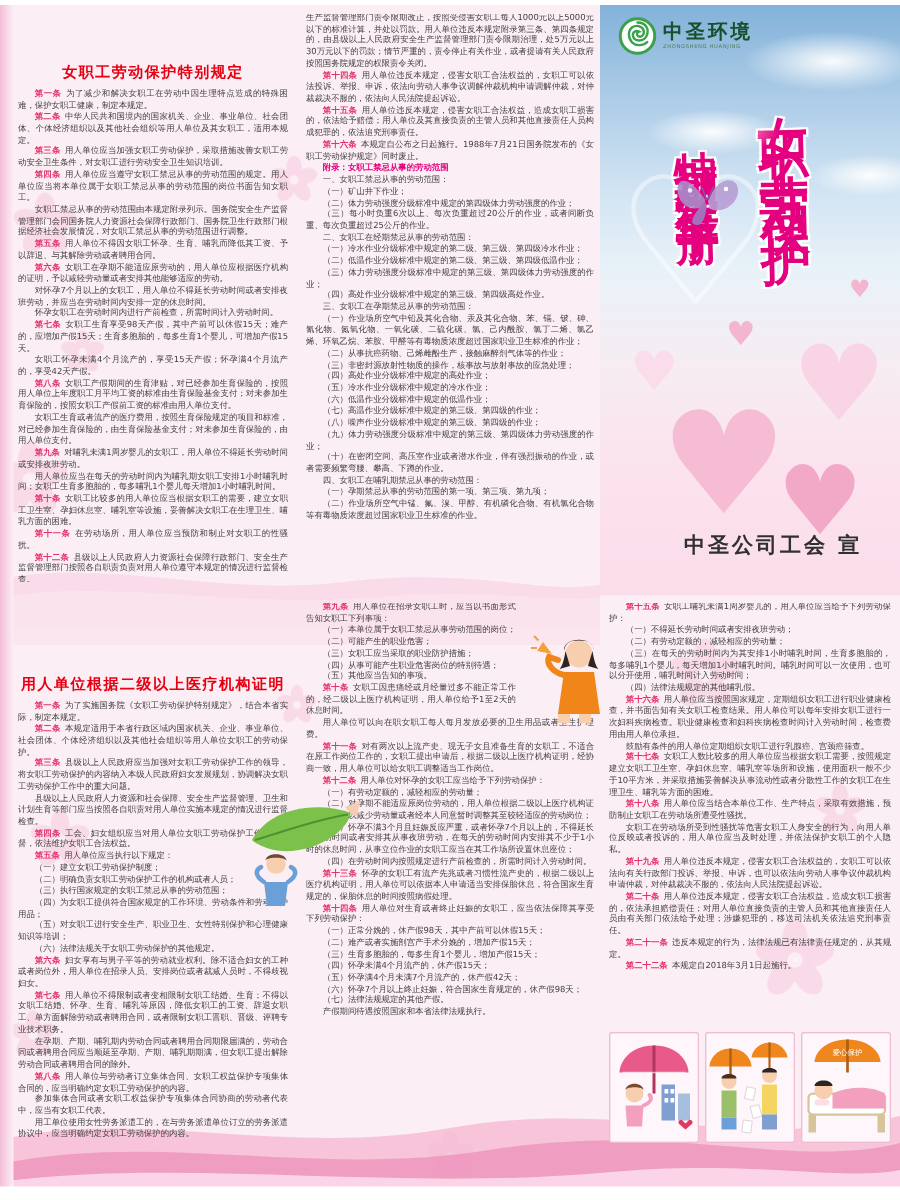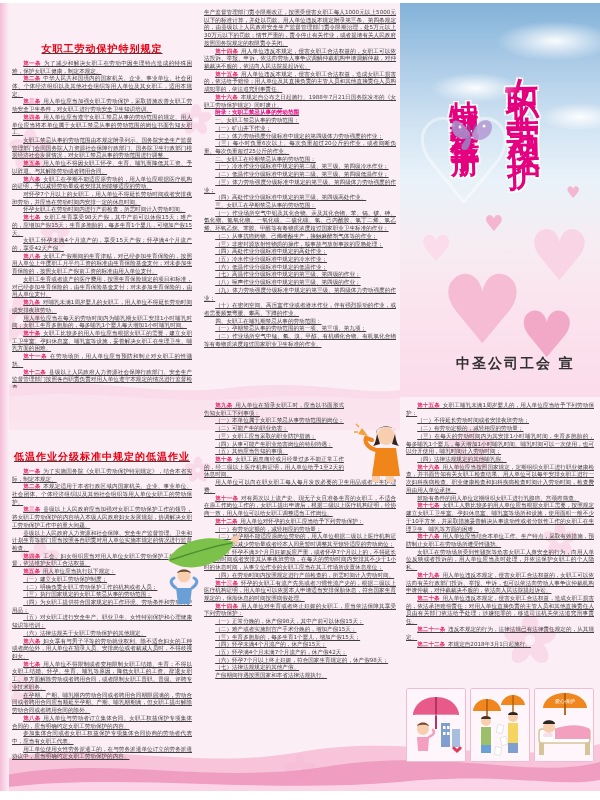--- a/index.html
+++ b/index.html
@@ -5,21 +5,21 @@
   html,body{margin:0;padding:0;background:#e8e8e8;font-family:"DejaVu Sans",sans-serif;}
   .page{position:relative;width:600px;height:800px;background:#fceef5;overflow:hidden;margin:0;}
   
   .edge-top{position:absolute;left:0;top:0;width:600px;height:3px;background:#fff;z-index:9;}
   .edge-bottom{position:absolute;left:0;top:791px;width:600px;height:9px;background:#fff;z-index:9;}
   .left-band{position:absolute;left:0;top:0;width:9px;height:800px;
     background:linear-gradient(90deg,#f4bed8,#fceef5);z-index:1;}
   .bg-svg{position:absolute;left:0;top:0;z-index:0;}
   .cloud{position:absolute;border-radius:50%;background:radial-gradient(ellipse at center,rgba(255,255,255,.95) 0%,rgba(255,255,255,0) 70%);z-index:2;}
   
-  .txtcol{position:absolute;font-size:5.6px;line-height:1.38;color:#3f3f3f;text-align:justify;overflow:hidden;z-index:3;text-decoration:underline;}
+  .txtcol{position:absolute;font-size:5.6px;line-height:1.38;color:#3f3f3f;text-align:justify;overflow:hidden;z-index:3;}
   .sec-title{font-size:10px;font-weight:bold;color:#e60012;text-align:center;margin:0 0 4px 0;letter-spacing:1px;}
   .para{margin:0;text-indent:2em;}
   .para.cont{text-indent:0;}
   .para.apx{color:#e4007f;font-weight:bold;}
   .lab{color:#e4326b;font-weight:bold;}
   
   .cover{position:absolute;left:400px;top:3px;width:200px;height:394px;z-index:2;overflow:hidden;
     background:linear-gradient(180deg,#82b2d9 0%,#a8c9e6 14%,#cfe2f2 30%,#e9f2f9 45%,#f7ecf2 62%,#fbe3ee 78%,#fbdcea 100%);}
   .logo{position:absolute;left:12px;top:8px;display:flex;align-items:center;gap:4px;}
   .logo-text{display:flex;flex-direction:column;}
@@ -139,20 +139,30 @@
         <p class="para sub">（一）孕期禁忌从事的劳动范围的第一项、第三项、第九项；</p>
         <p class="para sub">（二）作业场所空气中锰、氟、溴、甲醇、有机磷化合物、有机氯化合物等有毒物质浓度超过国家职业卫生标准的作业。</p>
       </div>
   </div>
 
   <div class="cover">
     <div class="cloud" style="left:95px;top:18px;width:120px;height:40px;"></div>
     <div class="cloud" style="left:30px;top:70px;width:90px;height:30px;"></div>
     <div class="cloud" style="left:140px;top:100px;width:80px;height:28px;"></div>
 
+    <div class="logo">
+      <svg width="26" height="26" viewBox="0 0 26 26">
+        <circle cx="13" cy="13" r="11.5" fill="#fff" stroke="#3aa24a" stroke-width="2"></circle>
+        <path d="M13,4 C19,4 21,9 19,13 C17,17 11,17 10,13 C9.4,10.5 12,8.8 14,10 C12.5,10.4 12.2,12.2 13.3,13 C15.5,14.4 18,12 17,9 C16,6.2 12,5.4 9.5,7.2 C6.5,9.4 6.6,14.6 9.5,17.4 C12,19.8 17,19.6 19.5,17" fill="none" stroke="#3aa24a" stroke-width="1.6" stroke-linecap="round"></path>
+      </svg>
+      <div class="logo-text">
+        <span class="logo-name">中圣环境</span>
+        <span class="logo-sub">ZHONGSHENG HUANJING</span>
+      </div>
+    </div>
 
     <span class="heart-outline" style="left:10px;top:100px;"></span>
 
     <svg class="illus" style="left:48px;top:104px;" width="48" height="46" viewBox="0 0 48 46">
       <g opacity=".9">
         <path d="M22,26 C10,8 2,12 4,22 C6,32 16,34 22,30 Z" fill="#a88cc9"></path>
         <path d="M24,27 C30,10 44,10 44,20 C44,30 32,36 25,32 Z" fill="#b79ed4"></path>
         <path d="M22,27 C16,34 10,42 16,43 C21,44 23,35 23,30 Z" fill="#9b7fc4"></path>
         <circle cx="12" cy="20" r="1.5" fill="#fff"></circle>
           <circle cx="36" cy="19" r="1.5" fill="#fff"></circle>
@@ -167,21 +177,21 @@
     <span class="heart" style="left:128px;top:218px;font-size:70px;color:#f9d4e4;"></span>
     <span class="heart" style="left:118px;top:300px;font-size:64px;color:#f2a9c8;"></span>
     <span class="heart" style="left:20px;top:228px;font-size:36px;color:#fbdcea;"></span>
     <span class="heart" style="left:84px;top:210px;font-size:22px;color:#f3b5d0;"></span>
     <span class="heart" style="left:166px;top:182px;font-size:16px;color:#f3b5d0;"></span>
 
     <div class="publisher">中圣公司工会 宣</div>
   </div>
 
   <div class="txtcol" style="left:12px;top:450px;width:180px;height:338px;">
-    <h2 class="sec-title">低温作业分级标准中规定的低温作业</h2>
+    <h2 class="sec-title">用人单位根据二级以上医疗机构证明</h2>
     <div>
         <p class="para art"><b class="lab">第一条</b> 为了实施国务院《女职工劳动保护特别规定》，结合本省实际，制定本规定。</p>
         <p class="para art"><b class="lab">第二条</b> 本规定适用于本省行政区域内国家机关、企业、事业单位、社会团体、个体经济组织以及其他社会组织等用人单位女职工的劳动保护。</p>
         <p class="para art"><b class="lab">第三条</b> 县级以上人民政府应当加强对女职工劳动保护工作的领导，将女职工劳动保护的内容纳入本级人民政府妇女发展规划，协调解决女职工劳动保护工作中的重大问题。</p>
         <p class="para p">县级以上人民政府人力资源和社会保障、安全生产监督管理、卫生和计划生育等部门应当按照各自职责对用人单位实施本规定的情况进行监督检查。</p>
         <p class="para art"><b class="lab">第四条</b> 工会、妇女组织应当对用人单位女职工劳动保护工作进行监督，依法维护女职工合法权益。</p>
         <p class="para art"><b class="lab">第五条</b> 用人单位应当执行以下规定：</p>
         <p class="para sub">（一）建立女职工劳动保护制度；</p>
         <p class="para sub">（二）明确负责女职工劳动保护工作的机构或者人员；</p>
         <p class="para sub">（三）执行国家规定的女职工禁忌从事的劳动范围；</p>

